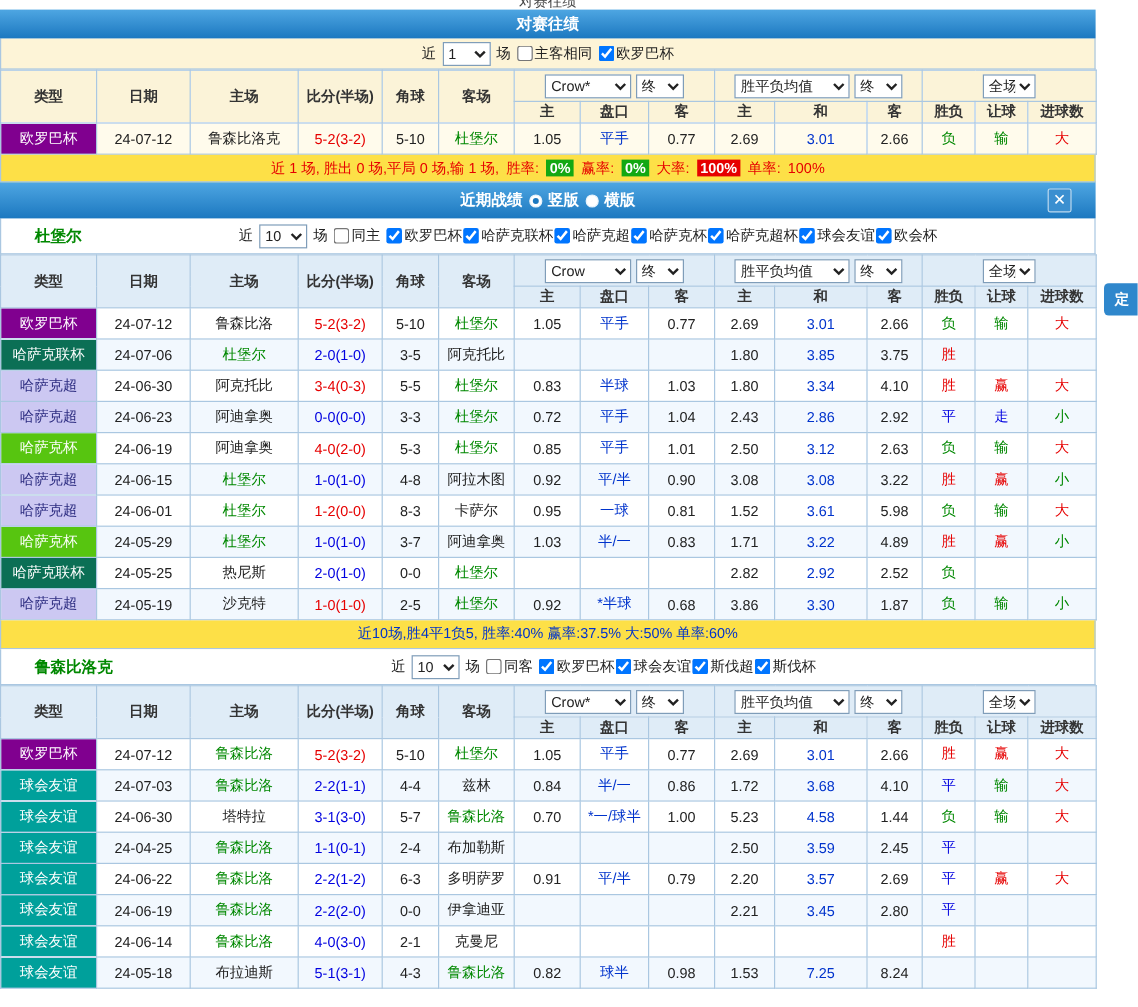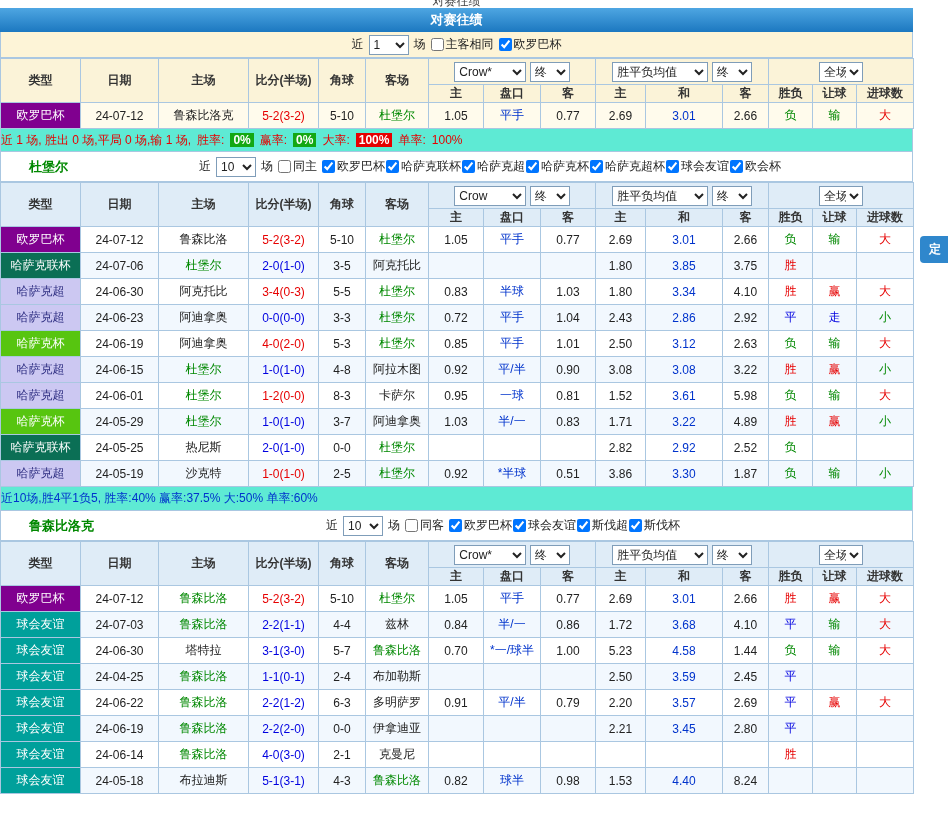--- a/index.html
+++ b/index.html
@@ -40,22 +40,22 @@
   .alt tbody tr:nth-child(even) td{background:#f2f8fe}
   td.ah,td.draw{color:#0033cc}
   td.lg-purple{background:#80008f!important;color:#fff!important}
   td.lg-dgreen{background:#0b6f55!important;color:#fff!important}
   td.lg-lav{background:#ccc8f2!important;color:#2c2c80!important}
   td.lg-green{background:#57c510!important;color:#fff!important}
   td.lg-teal{background:#00a09b!important;color:#fff!important}
   .t-red{color:#e60000!important}
   .t-blue{color:#0000e0!important}
   .t-green{color:#008800!important}
-  .statsbar{display:flex;align-items:center;gap:6px;height:23px;
-            border:1px solid #aac7e1;border-top:none;background:#5eead4}
+  .statsbar{display:flex;align-items:center;justify-content:center;gap:6px;height:23px;
+            border:1px solid #aac7e1;border-top:none;background:#fde047}
   .statsbar2{height:24px}
   .red{color:#e60000}
   .stats-blue{color:#0033cc}
   .badge{color:#fff;padding:0 3px;font-weight:bold}
   .badge.green{background:#13a813}
   .badge.redbg{background:#e60000}
   .side-tab{position:absolute;left:920px;top:236px;width:34px;height:27px;line-height:27px;
             background:#2f87cc;color:#fff;font-weight:bold;padding-left:9px;border-radius:4px 0 0 4px;cursor:pointer}
 </style>
 </head>
@@ -161,20 +161,28 @@
     <span class="red">胜率:</span>
     <span class="badge green">0%</span>
     <span class="red">赢率:</span>
     <span class="badge green">0%</span>
     <span class="red">大率:</span>
     <span class="badge redbg">100%</span>
     <span class="red">单率:</span>
     <span class="red">100%</span>
   </div>
 
+  <div class="bar bar2">
+    <span>近期战绩</span>
+    <span class="radio on"></span>
+    <span>竖版</span>
+    <span class="radio"></span>
+    <span>横版</span>
+    <span class="close">✕</span>
+  </div>
 
   <div class="secbar">
     <span class="sectitle">杜堡尔</span>
     <span class="filtwrap">
       <span>近</span>
       <select class="sel-near"><option>10</option></select>
       <span>场</span>
       <label class="cb">
           <input type="checkbox" style="">
           <span>同主</span>
@@ -433,21 +441,21 @@
 
   <tr>
     <td class="lg-lav">哈萨克超</td>
     <td>24-05-19</td>
     <td>沙克特</td>
     <td class="t-red">1-0(1-0)</td>
     <td>2-5</td>
     <td class="t-green">杜堡尔</td>
     <td>0.92</td>
     <td class="ah">*半球</td>
-    <td>0.51</td>
+    <td>0.68</td>
     <td>3.86</td>
     <td class="draw">3.30</td>
     <td>1.87</td>
     <td class="t-green">负</td>
     <td class="t-green">输</td>
     <td class="t-green">小</td>
   </tr>
 </tbody>
   </table>
 
@@ -670,21 +678,21 @@
     <td class="lg-teal">球会友谊</td>
     <td>24-05-18</td>
     <td>布拉迪斯</td>
     <td class="t-blue">5-1(3-1)</td>
     <td>4-3</td>
     <td class="t-green">鲁森比洛</td>
     <td>0.82</td>
     <td class="ah">球半</td>
     <td>0.98</td>
     <td>1.53</td>
-    <td class="draw">4.40</td>
+    <td class="draw">7.25</td>
     <td>8.24</td>
     <td></td>
     <td></td>
     <td></td>
   </tr>
 </tbody>
   </table>
 
 </div>
 

